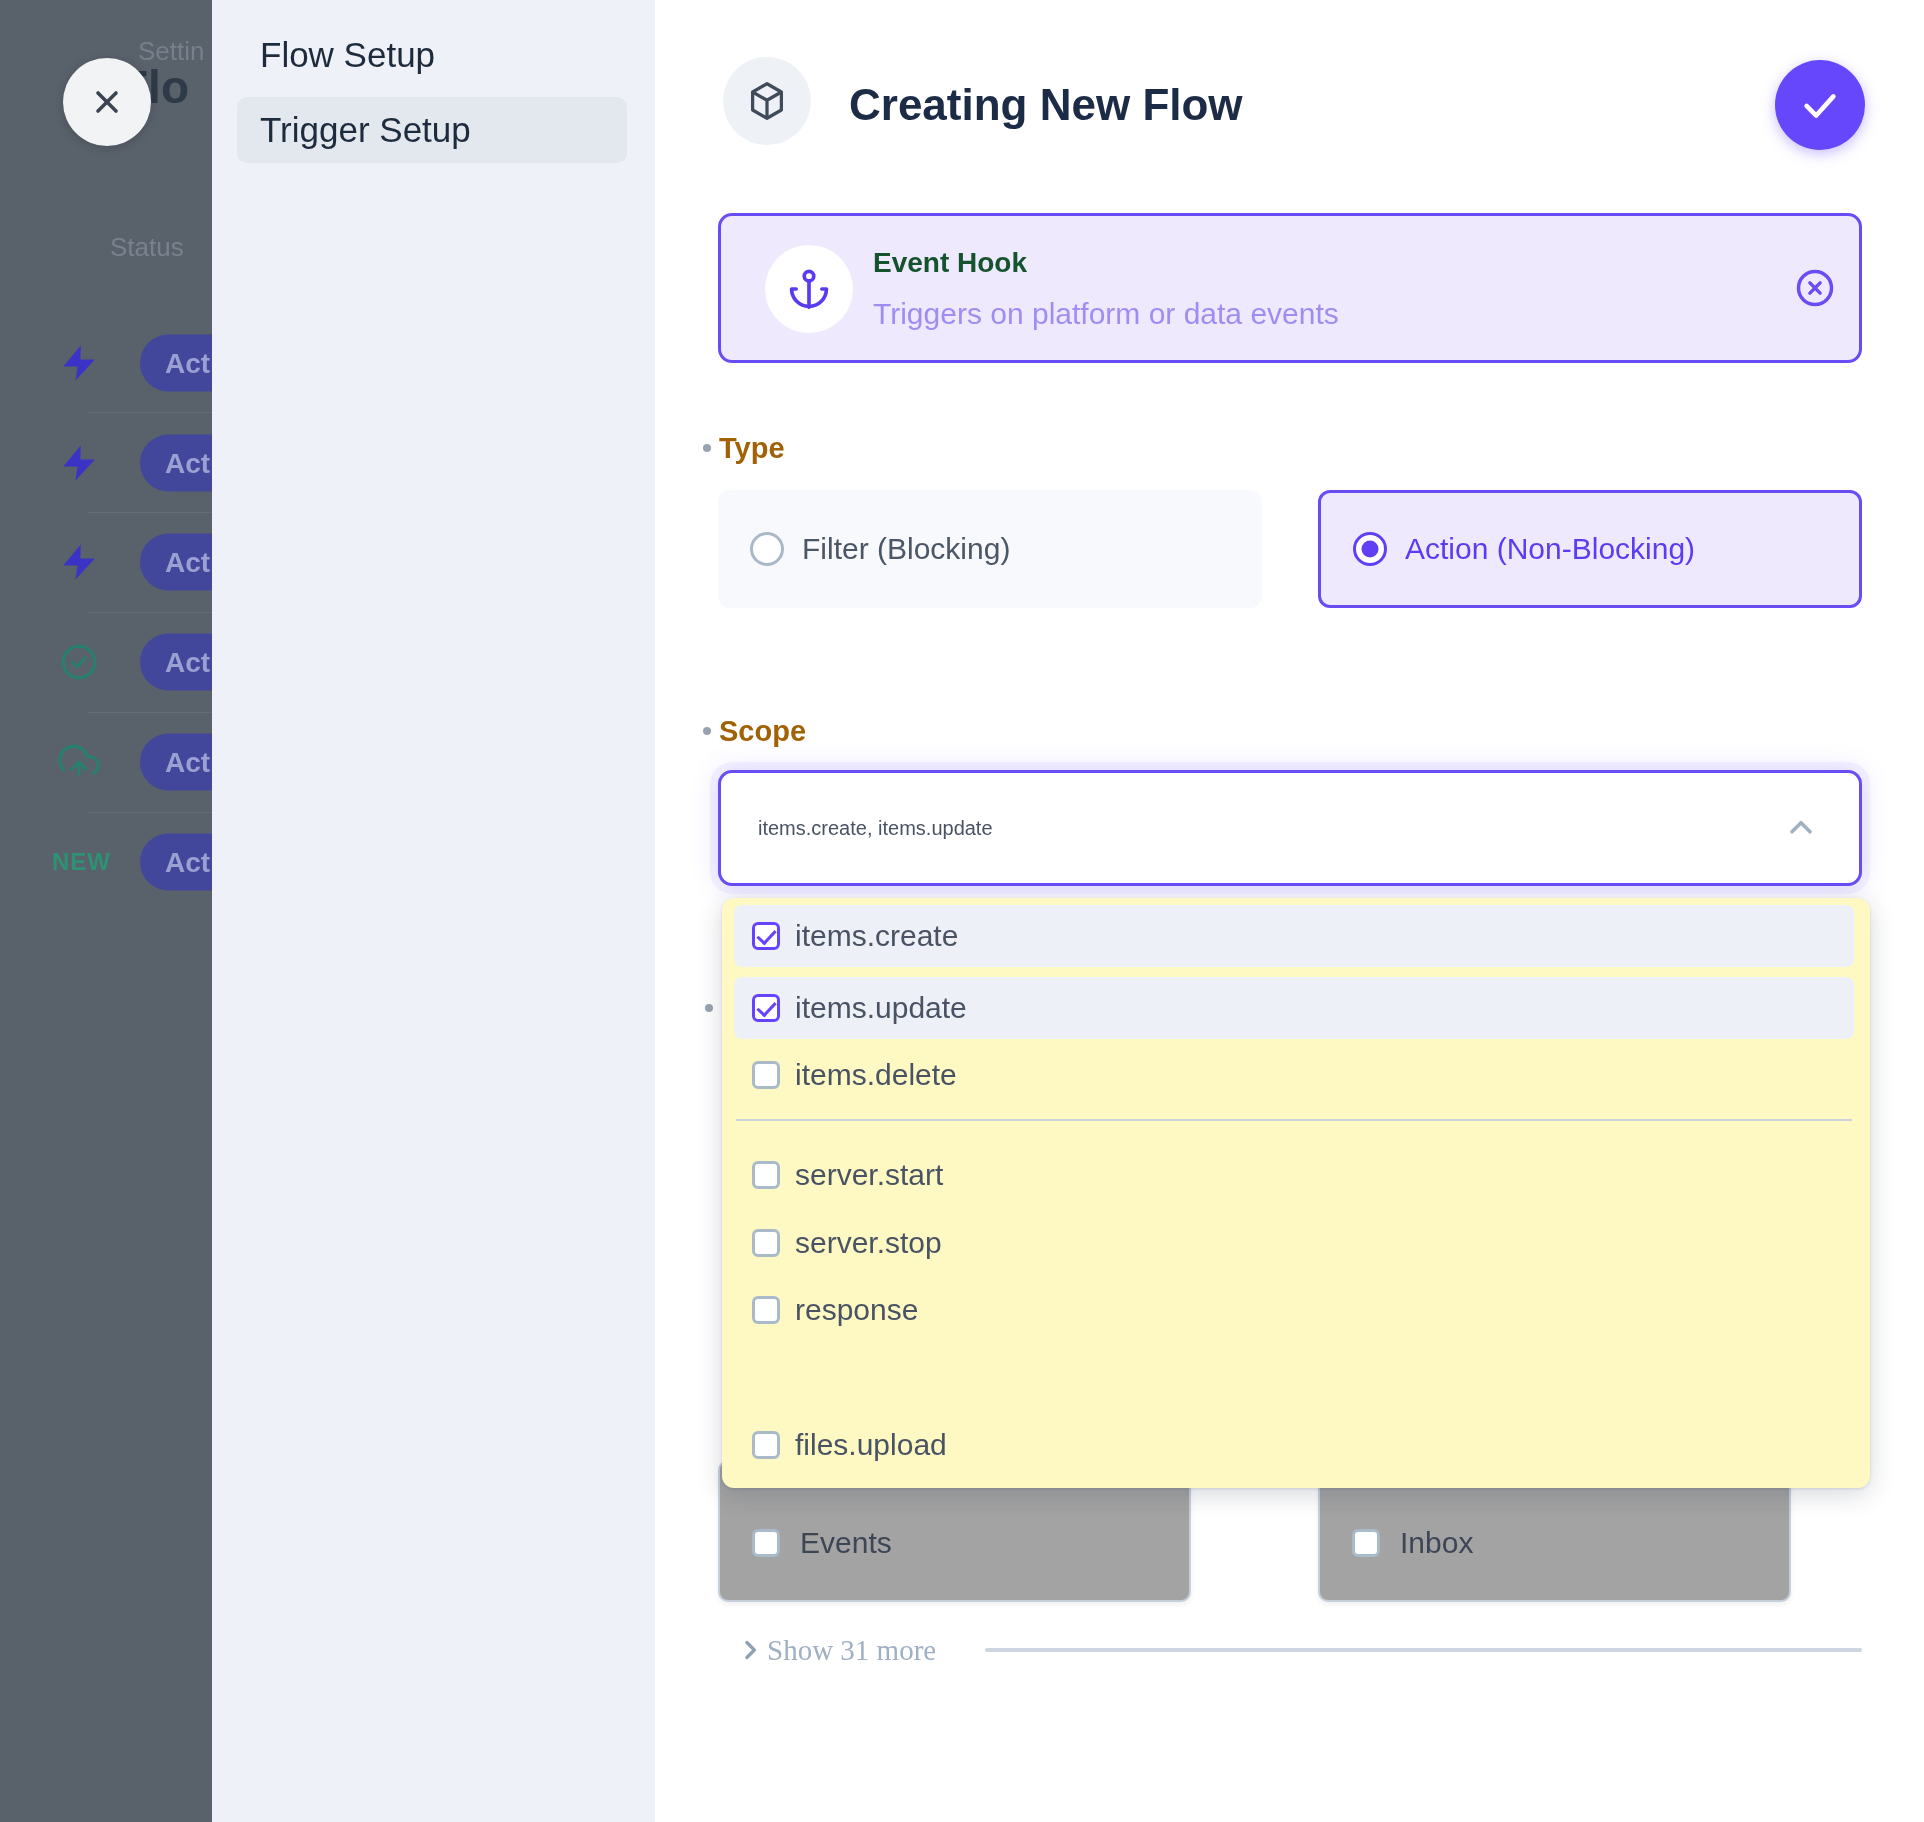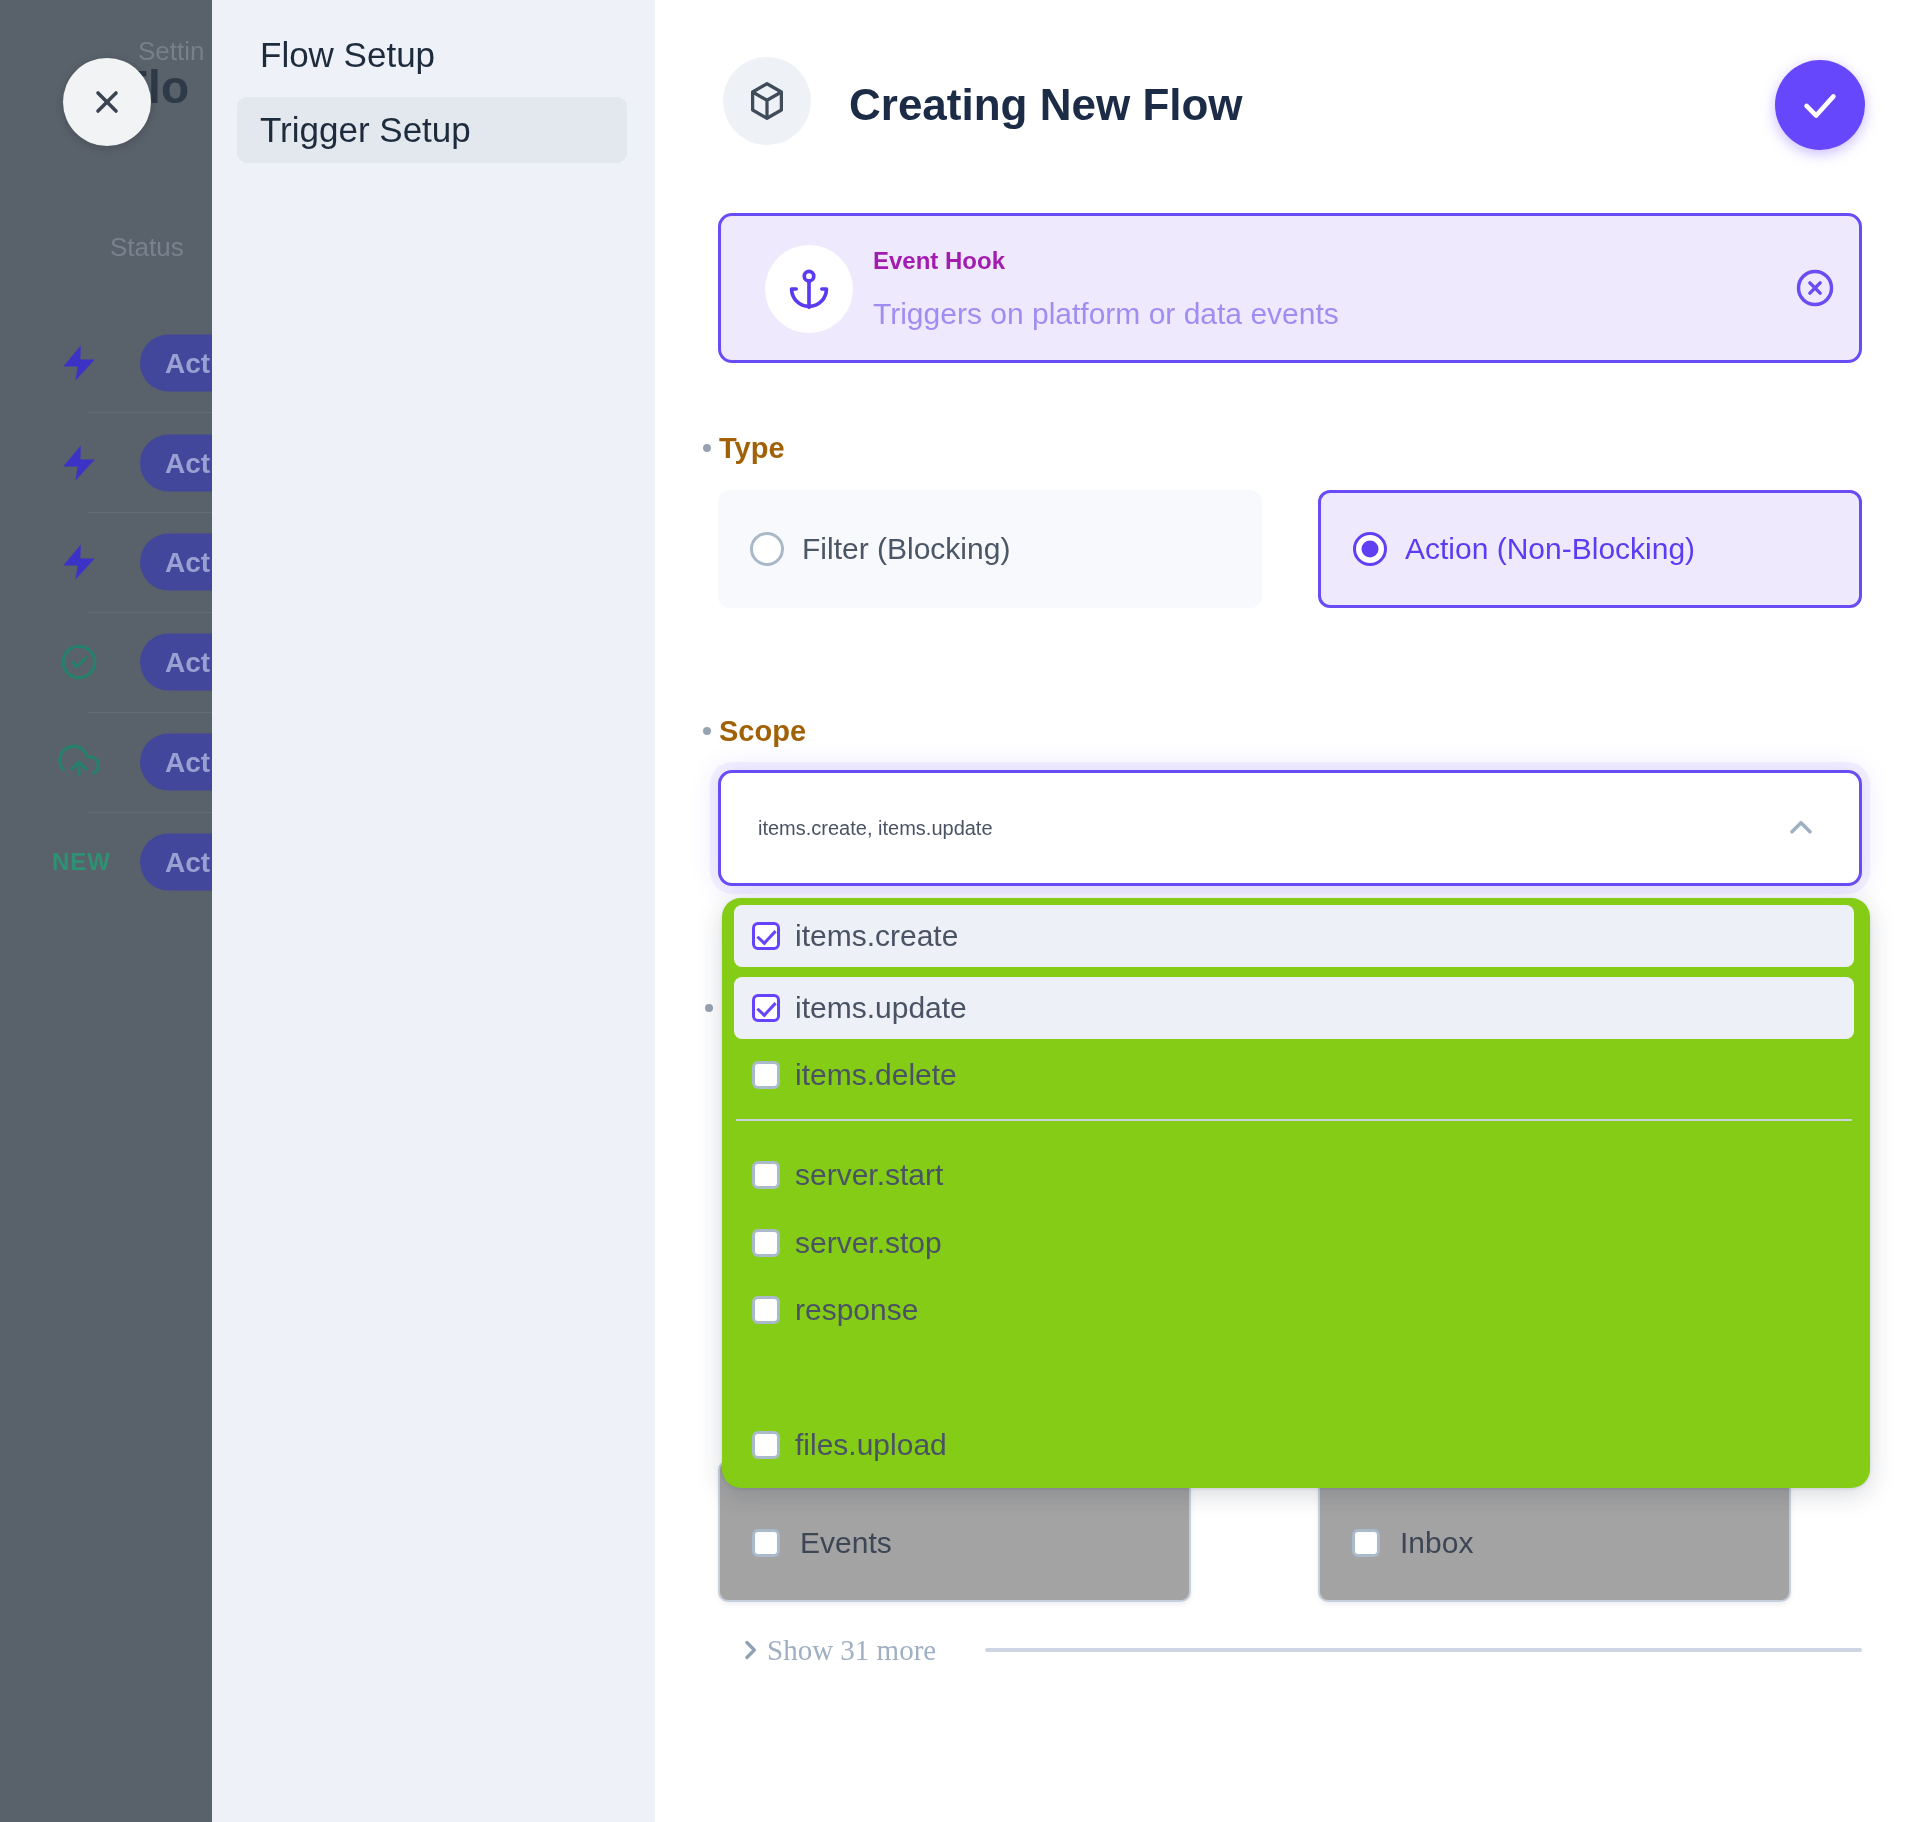--- a/index.html
+++ b/index.html
@@ -65,21 +65,21 @@
 
   
   .trigger-card{
     position:absolute;left:63px;top:213px;width:1144px;height:150px;
     border:3px solid #6a4cf5;border-radius:14px;background:#efe9fd;
   }
   .trigger-icon-circle{
     position:absolute;left:44px;top:29px;width:88px;height:88px;border-radius:50%;
     background:#ffffff;display:flex;align-items:center;justify-content:center;
   }
-  .trigger-title{position:absolute;left:152px;top:31px;font-size:24px;font-weight:600;color:#a21caf;white-space:nowrap;}
+  .trigger-title{position:absolute;left:152px;top:31px;font-size:28px;font-weight:600;color:#14532d;white-space:nowrap;}
   .trigger-sub{position:absolute;left:152px;top:81px;font-size:30px;font-weight:400;color:#a08df2;white-space:nowrap;}
   .trigger-remove{position:absolute;left:1072px;top:50px;width:44px;height:44px;cursor:pointer;}
 
   
   .field-label{position:absolute;font-size:29px;font-weight:700;color:#a16207;white-space:nowrap;text-align:right;}
   .req-dot{position:absolute;width:8px;height:8px;border-radius:50%;background:#98a3b1;}
 
   
   .opt-card{position:absolute;top:490px;width:544px;height:118px;border-radius:12px;}
   .opt-card.filter{left:63px;background:#f7f9fc;text-align:center;}
@@ -104,21 +104,21 @@
     border:3px solid #6a4cf5;border-radius:14px;background:#fff;
     box-shadow:0 0 0 8px rgba(102,68,255,.06),0 0 28px rgba(102,68,255,.18);
     cursor:text;
   }
   .scope-value{position:absolute;left:37px;top:50%;transform:translateY(-50%);font-size:20px;color:#4a5364;white-space:nowrap;}
   .scope-chevron{position:absolute;right:40px;top:50%;transform:translateY(-50%);width:36px;height:36px;}
 
   
   .dropdown{
     position:absolute;left:67px;top:898px;width:1148px;height:590px;
-    background:#84cc16;border-radius:19px;z-index:6;
+    background:#fef9c3;border-radius:12px;z-index:6;
     box-shadow:0 6px 26px rgba(25,39,62,.18),0 1px 3px rgba(25,39,62,.12);
   }
   .dd-row{
     position:absolute;left:12px;width:1120px;height:62px;border-radius:8px;
     display:flex;align-items:center;cursor:pointer;
   }
   .dd-row.checked-bg{background:#edf0f6;}
   .dd-label{margin-left:61px;font-size:30px;color:#4a5364;white-space:nowrap;}
   .checkbox{
     position:absolute;left:18px;top:50%;transform:translateY(-50%);

